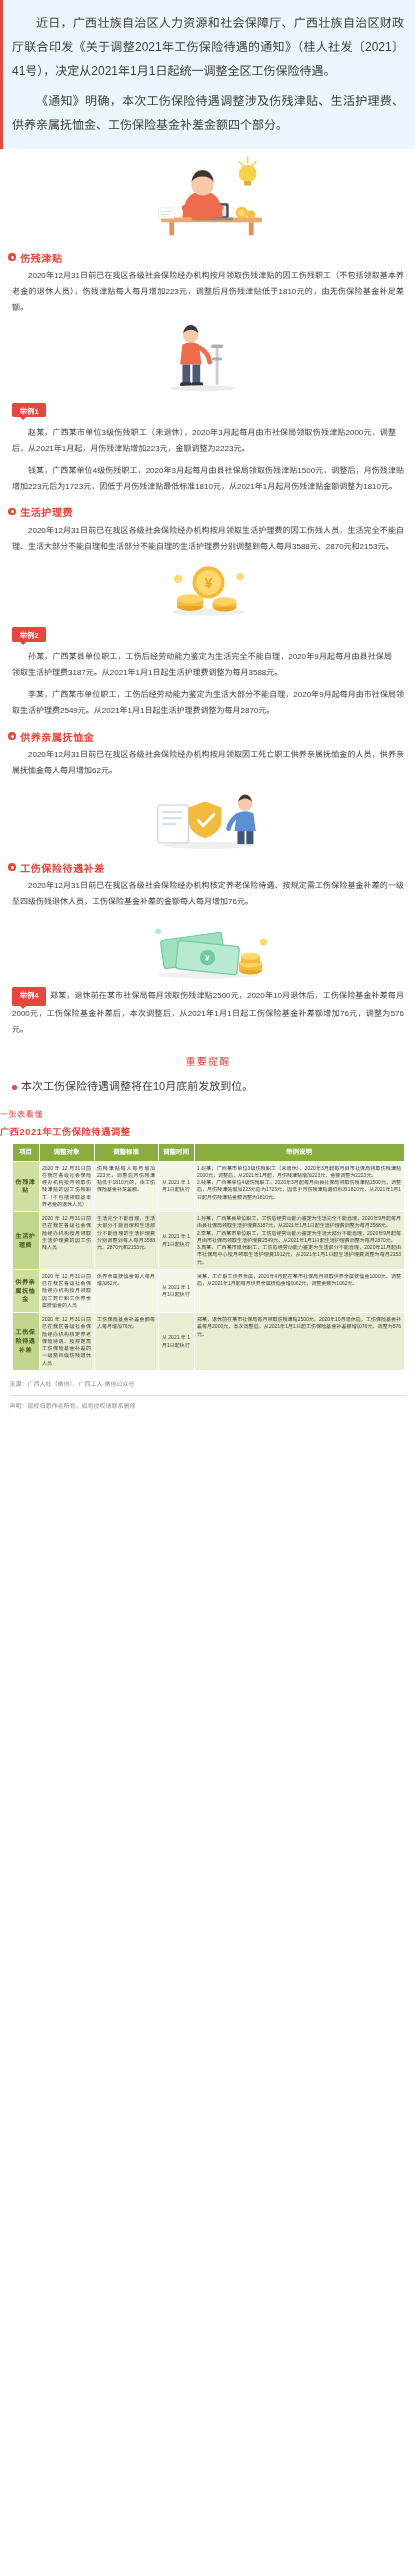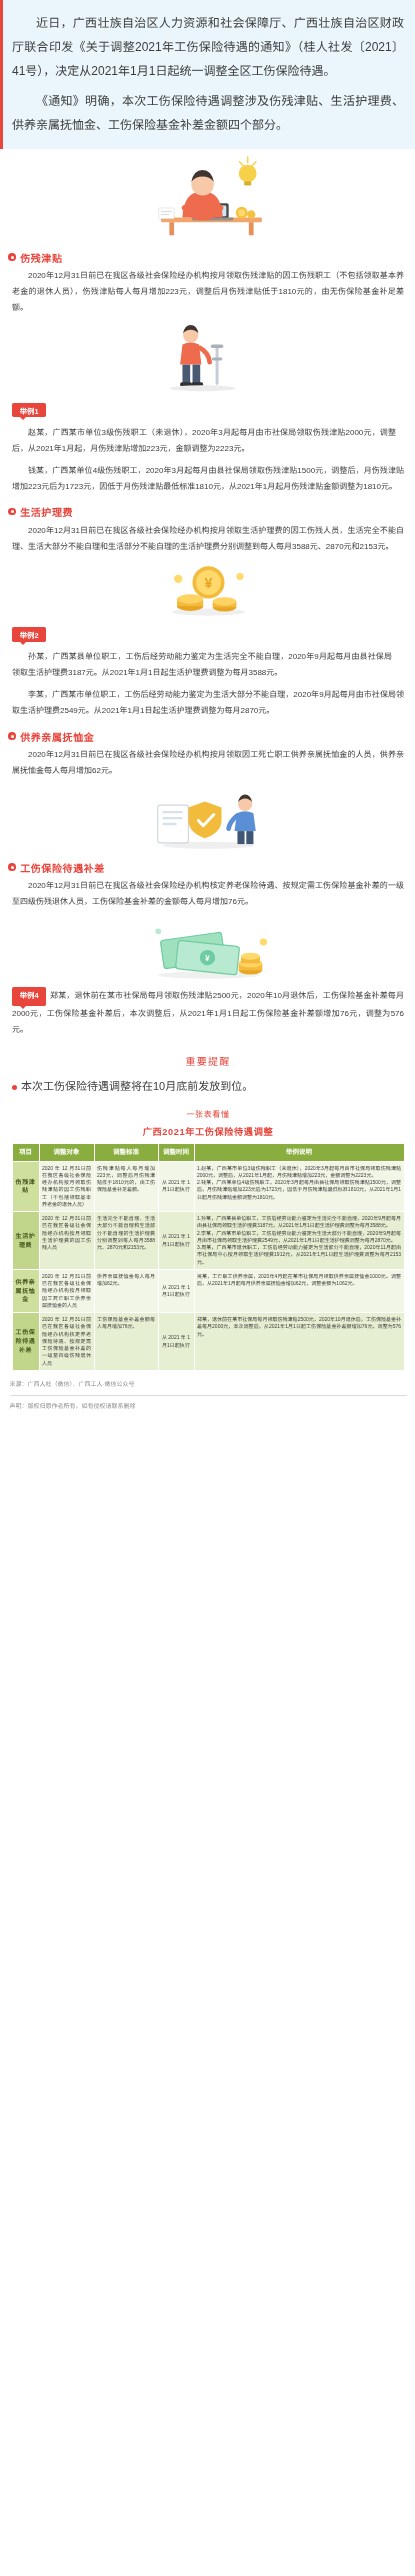--- a/index.html
+++ b/index.html
@@ -133,21 +133,21 @@
   }
   .notice-line .dot {
     display: inline-block;
     width: 5.4px; height: 5.4px;
     background: #e8453c;
     border-radius: 50%;
     margin-right: 3.6px;
   }
   
   .tbl-banner {
-    text-align: center;
+    text-align: left;
     margin: 10.7px 0 4.8px 0;
   }
   .tbl-banner .l1 {
     font-size: 8px;
     color: #e8453c;
     letter-spacing: 0.6px;
   }
   .tbl-banner .l2 {
     font-size: 9.2px;
     font-weight: bold;

